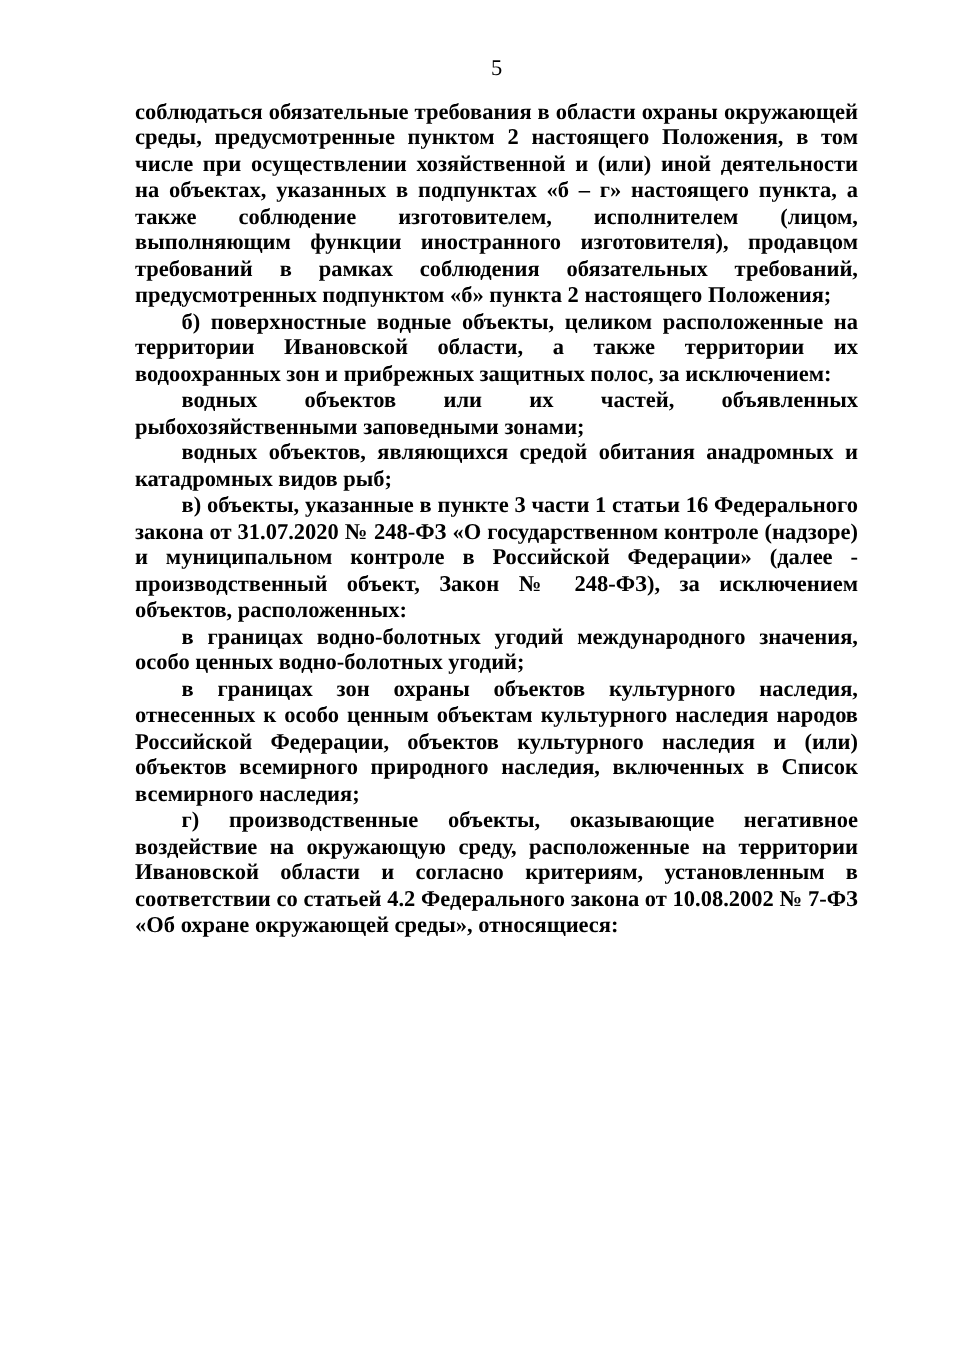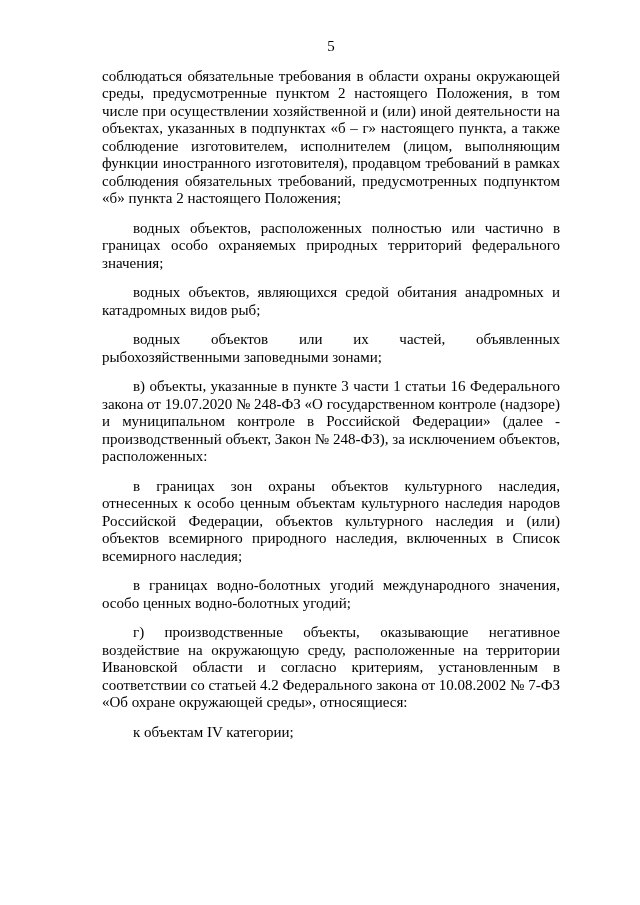--- a/index.html
+++ b/index.html
@@ -27,37 +27,37 @@
     margin-bottom: 11px;
     margin-left: 90px;
     width: 482px;
     text-align: center;
   }
   .content {
     margin-left: 90px;
     width: 482px;
   }
   .content p {
-    margin: 12px;
+    margin: 0;
     padding: 0;
     text-align: justify;
+    font-weight: bold;
   }
   .content p.indent {
     text-indent: 31px;
   }
 </style>
 </head>
 <body>
 
 <div class="page">
   <div class="page-number">5</div>
   <div class="content">
     <p>соблюдаться обязательные требования в области охраны окружающей среды, предусмотренные пунктом 2 настоящего Положения, в том числе при осуществлении хозяйственной и (или) иной деятельности на объектах, указанных в подпунктах «б – г» настоящего пункта, а также соблюдение изготовителем, исполнителем (лицом, выполняющим функции иностранного изготовителя), продавцом требований в рамках соблюдения обязательных требований, предусмотренных подпунктом «б» пункта 2 настоящего Положения;</p>
-    <p class="indent">водных объектов, расположенных полностью или частично в границах особо охраняемых природных территорий федерального значения;</p>
+    <p class="indent">б) поверхностные водные объекты, целиком расположенные на территории Ивановской области, а также территории их водоохранных зон и прибрежных защитных полос, за исключением:</p>
+    <p class="indent">водных объектов или их частей, объявленных рыбохозяйственными заповедными зонами;</p>
     <p class="indent">водных объектов, являющихся средой обитания анадромных и катадромных видов рыб;</p>
-    <p class="indent">водных объектов или их частей, объявленных рыбохозяйственными заповедными зонами;</p>
-    <p class="indent">в) объекты, указанные в пункте 3 части 1 статьи 16 Федерального закона от 19.07.2020 № 248-ФЗ «О государственном контроле (надзоре) и муниципальном контроле в Российской Федерации» (далее - производственный объект, Закон № 248-ФЗ), за исключением объектов, расположенных:</p>
+    <p class="indent">в) объекты, указанные в пункте 3 части 1 статьи 16 Федерального закона от 31.07.2020 № 248-ФЗ «О государственном контроле (надзоре) и муниципальном контроле в Российской Федерации» (далее - производственный объект, Закон № 248-ФЗ), за исключением объектов, расположенных:</p>
+    <p class="indent">в границах водно-болотных угодий международного значения, особо ценных водно-болотных угодий;</p>
     <p class="indent">в границах зон охраны объектов культурного наследия, отнесенных к особо ценным объектам культурного наследия народов Российской Федерации, объектов культурного наследия и (или) объектов всемирного природного наследия, включенных в Список всемирного наследия;</p>
-    <p class="indent">в границах водно-болотных угодий международного значения, особо ценных водно-болотных угодий;</p>
     <p class="indent">г) производственные объекты, оказывающие негативное воздействие на окружающую среду, расположенные на территории Ивановской области и согласно критериям, установленным в соответствии со статьей 4.2 Федерального закона от 10.08.2002 № 7-ФЗ «Об охране окружающей среды», относящиеся:</p>
-    <p class="indent">к объектам IV категории;</p>
   </div>
 </div>
 
 </body></html>

